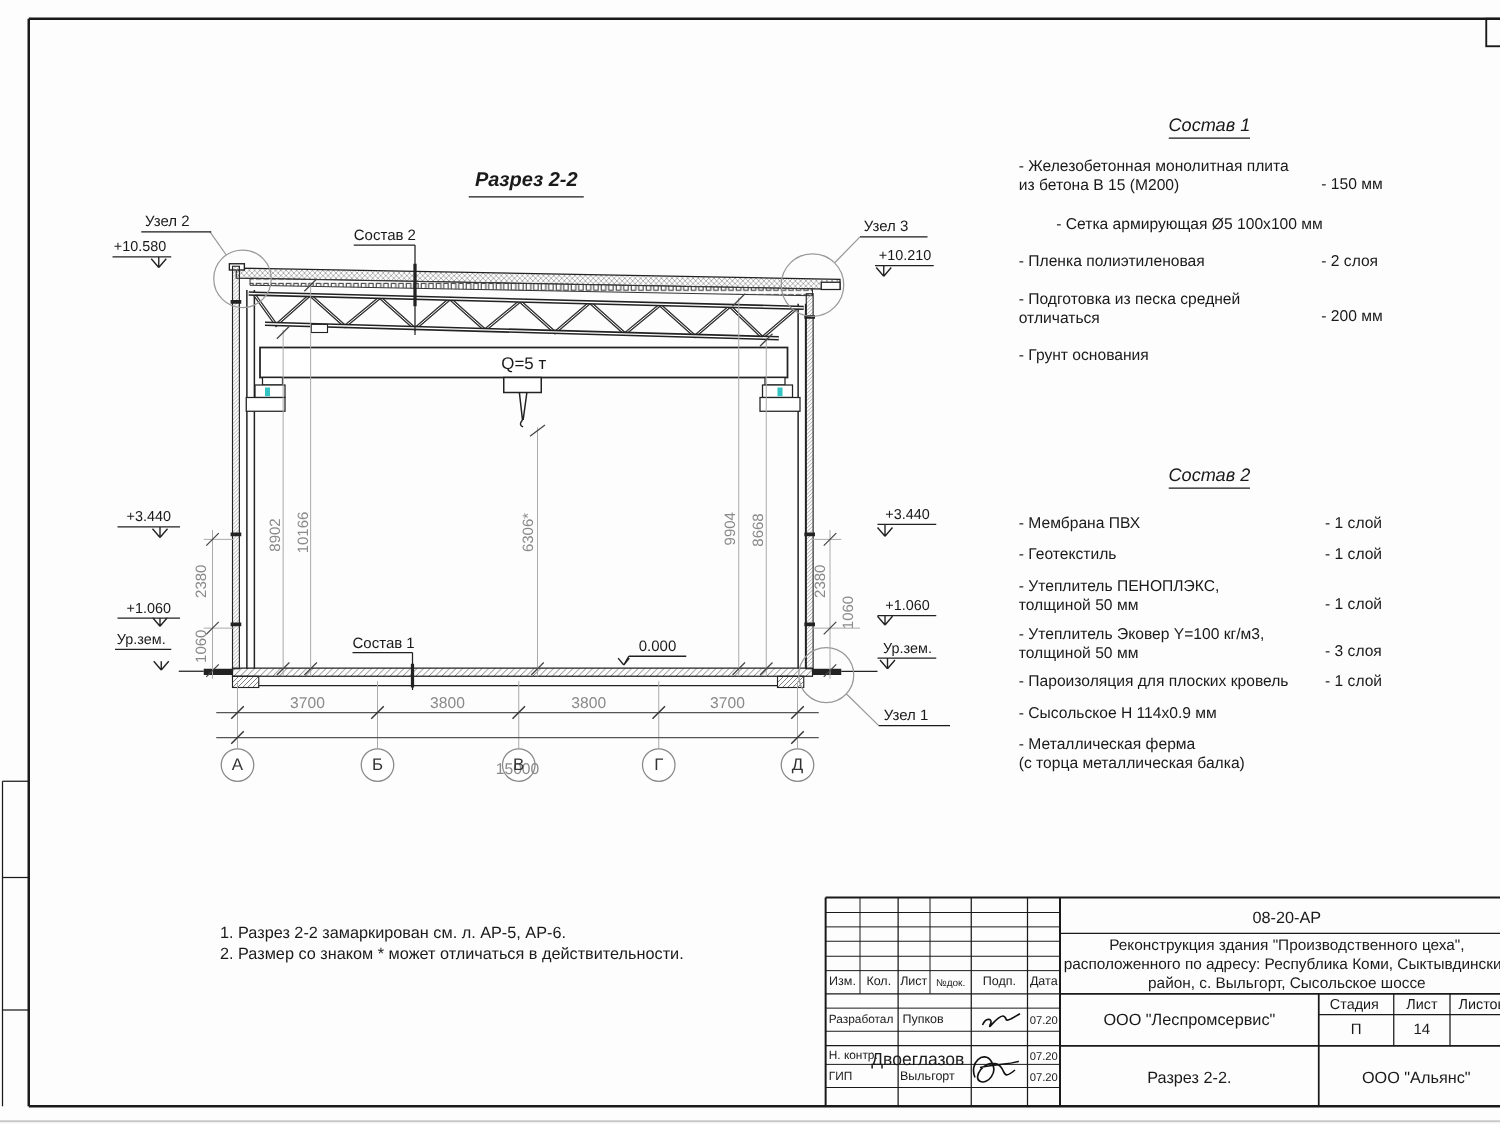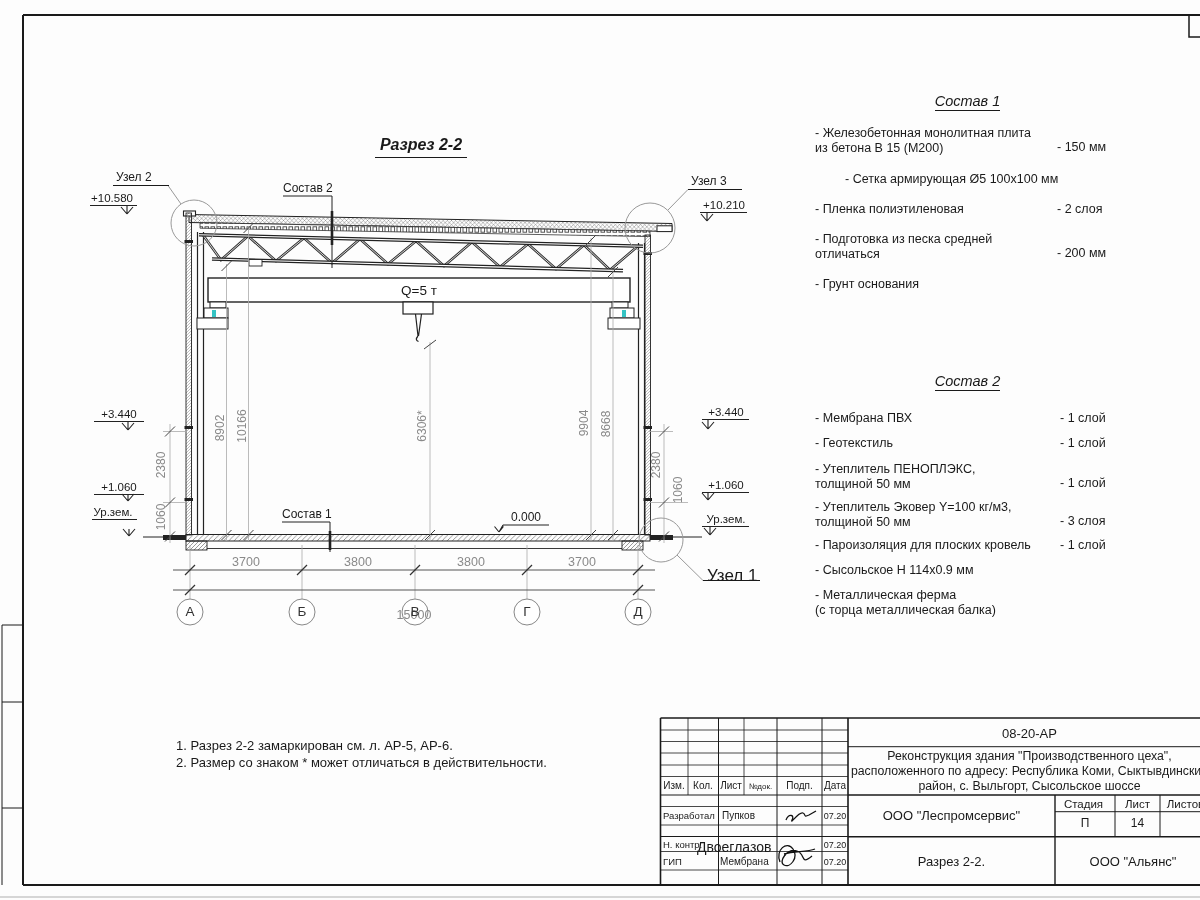--- a/index.html
+++ b/index.html
@@ -255,21 +255,21 @@
   <g fill="none" stroke="#111" stroke-width="1.3">
     <path d="M786,820 c3,-7 9,-5 6,0 c-2,5 7,-9 11,-7 c3,1 0,5 6,2 l7,-4"></path>
     <path d="M780,862 c-5,-12 7,-22 13,-13 c6,9 -3,19 -9,16 c-6,-3 3,-17 13,-14 c9,3 3,15 15,5 M784,854 c11,-3 23,-2 31,-5"></path>
   </g>
 </svg>
 
 <div class="t it c" style="left:375px;top:136px;width:92px;font-size:16px;font-weight:bold;border-bottom:1.3px solid #1a1a1a;padding-bottom:2px;">Разрез 2-2</div>
 
 <div class="t" style="left:116px;top:171px;font-size:12px;">Узел 2</div>
 <div class="t" style="left:691px;top:175px;font-size:12px;">Узел 3</div>
-<div class="t" style="left:707px;top:566px;font-size:17px;">Узел 1</div>
+<div class="t" style="left:707px;top:566px;font-size:12px;">Узел 1</div>
 <div class="t" style="left:283px;top:182px;font-size:12px;">Состав 2</div>
 <div class="t" style="left:282px;top:508px;font-size:12px;">Состав 1</div>
 <div class="t c" style="left:384px;top:283px;width:70px;font-size:13.5px;">Q=5 т</div>
 
 <div class="t c" style="left:88px;top:192px;width:48px;font-size:11.5px;">+10.580</div>
 <div class="t c" style="left:94px;top:408px;width:50px;font-size:11.5px;">+3.440</div>
 <div class="t c" style="left:94px;top:481px;width:50px;font-size:11.5px;">+1.060</div>
 <div class="t c" style="left:88px;top:506px;width:50px;font-size:11.5px;">Ур.зем.</div>
 <div class="t c" style="left:699px;top:199px;width:50px;font-size:11.5px;">+10.210</div>
 <div class="t c" style="left:701px;top:406px;width:50px;font-size:11.5px;">+3.440</div>
@@ -353,16 +353,16 @@
 <div class="t c" style="left:744px;top:782px;width:33px;font-size:8px;">№док.</div>
 <div class="t c tb" style="left:777px;top:780px;width:45px;">Подп.</div>
 <div class="t c tb" style="left:822px;top:780px;width:26px;">Дата</div>
 <div class="t" style="left:663px;top:810px;font-size:9.5px;">Разработал</div>
 <div class="t" style="left:722px;top:810px;font-size:10px;">Пупков</div>
 <div class="t c" style="left:822px;top:810.5px;width:26px;font-size:9px;">07.20</div>
 <div class="t" style="left:663px;top:839px;font-size:9.5px;">Н. контр.</div>
 <div class="t" style="left:676px;top:839px;font-size:14px;padding-left:21px;">Двоеглазов</div>
 <div class="t c" style="left:822px;top:839.5px;width:26px;font-size:9px;">07.20</div>
 <div class="t" style="left:663px;top:856px;font-size:9.5px;">ГИП</div>
-<div class="t" style="left:720px;top:856px;font-size:10px;">Мембрана</div>
+<div class="t" style="left:720px;top:856px;font-size:10px;">Выльгорт</div>
 <div class="t c" style="left:822px;top:856.5px;width:26px;font-size:9px;">07.20</div>
 
 </div>
 
 </body></html>

